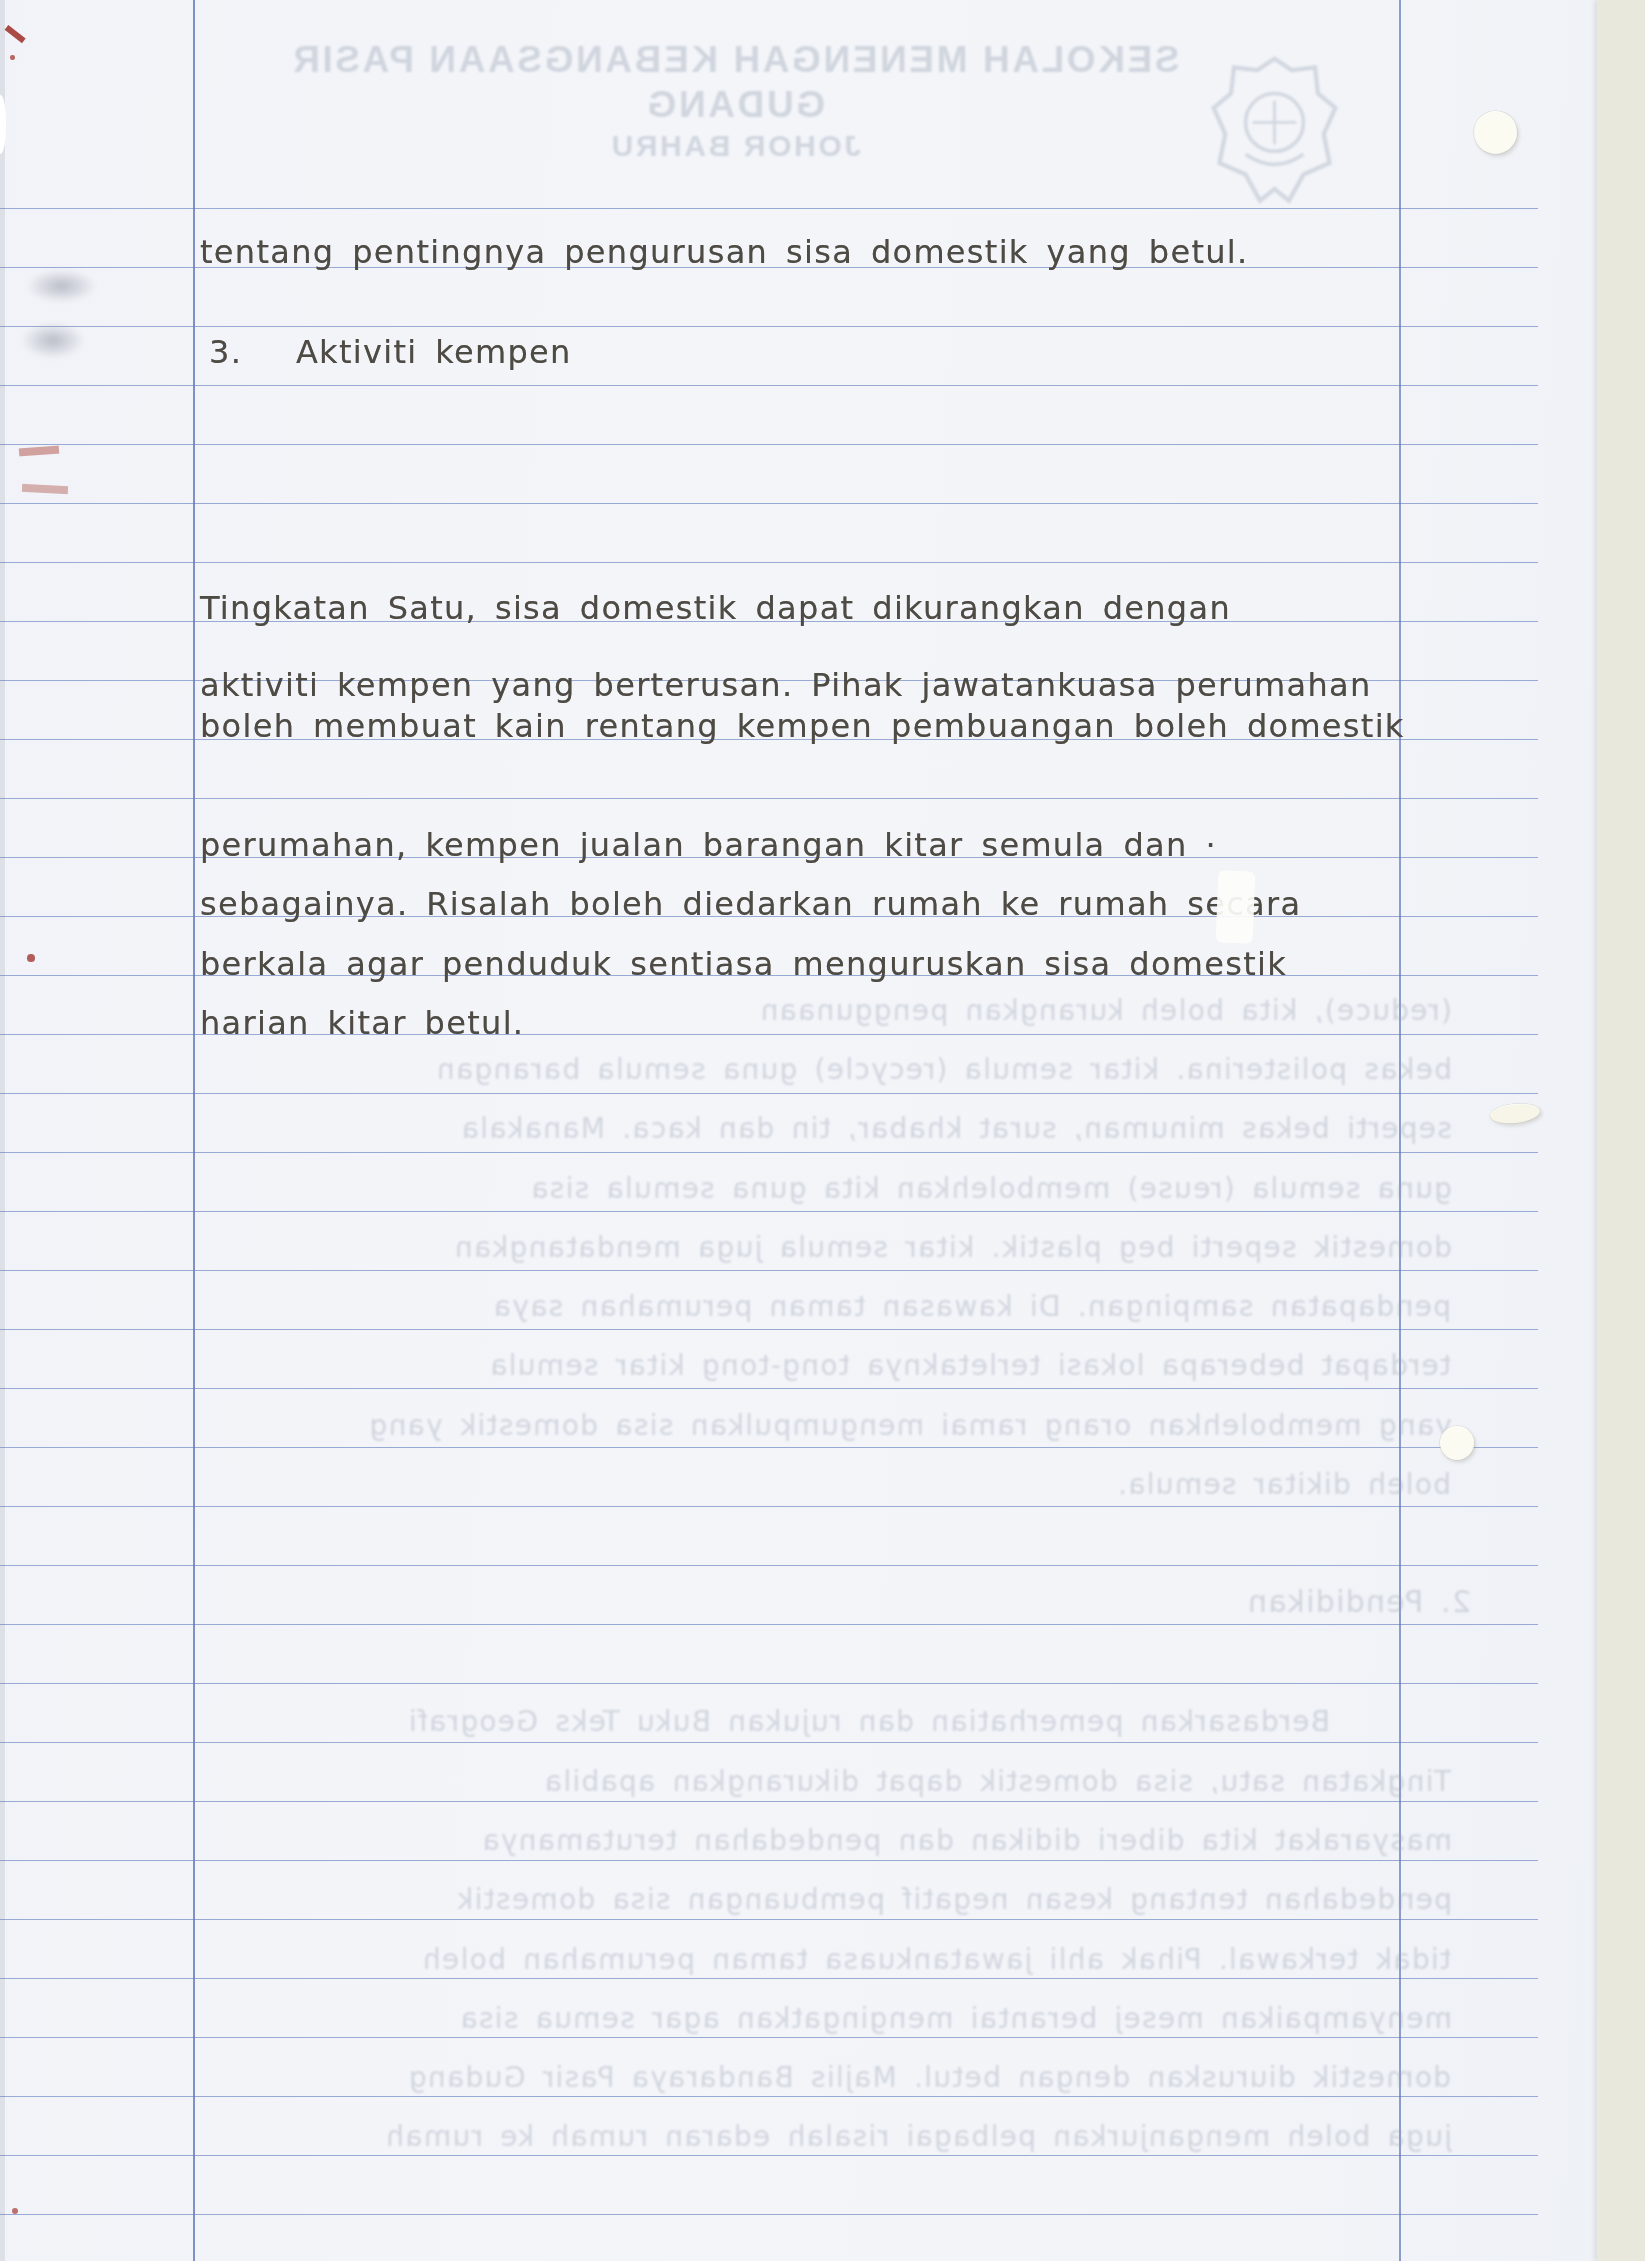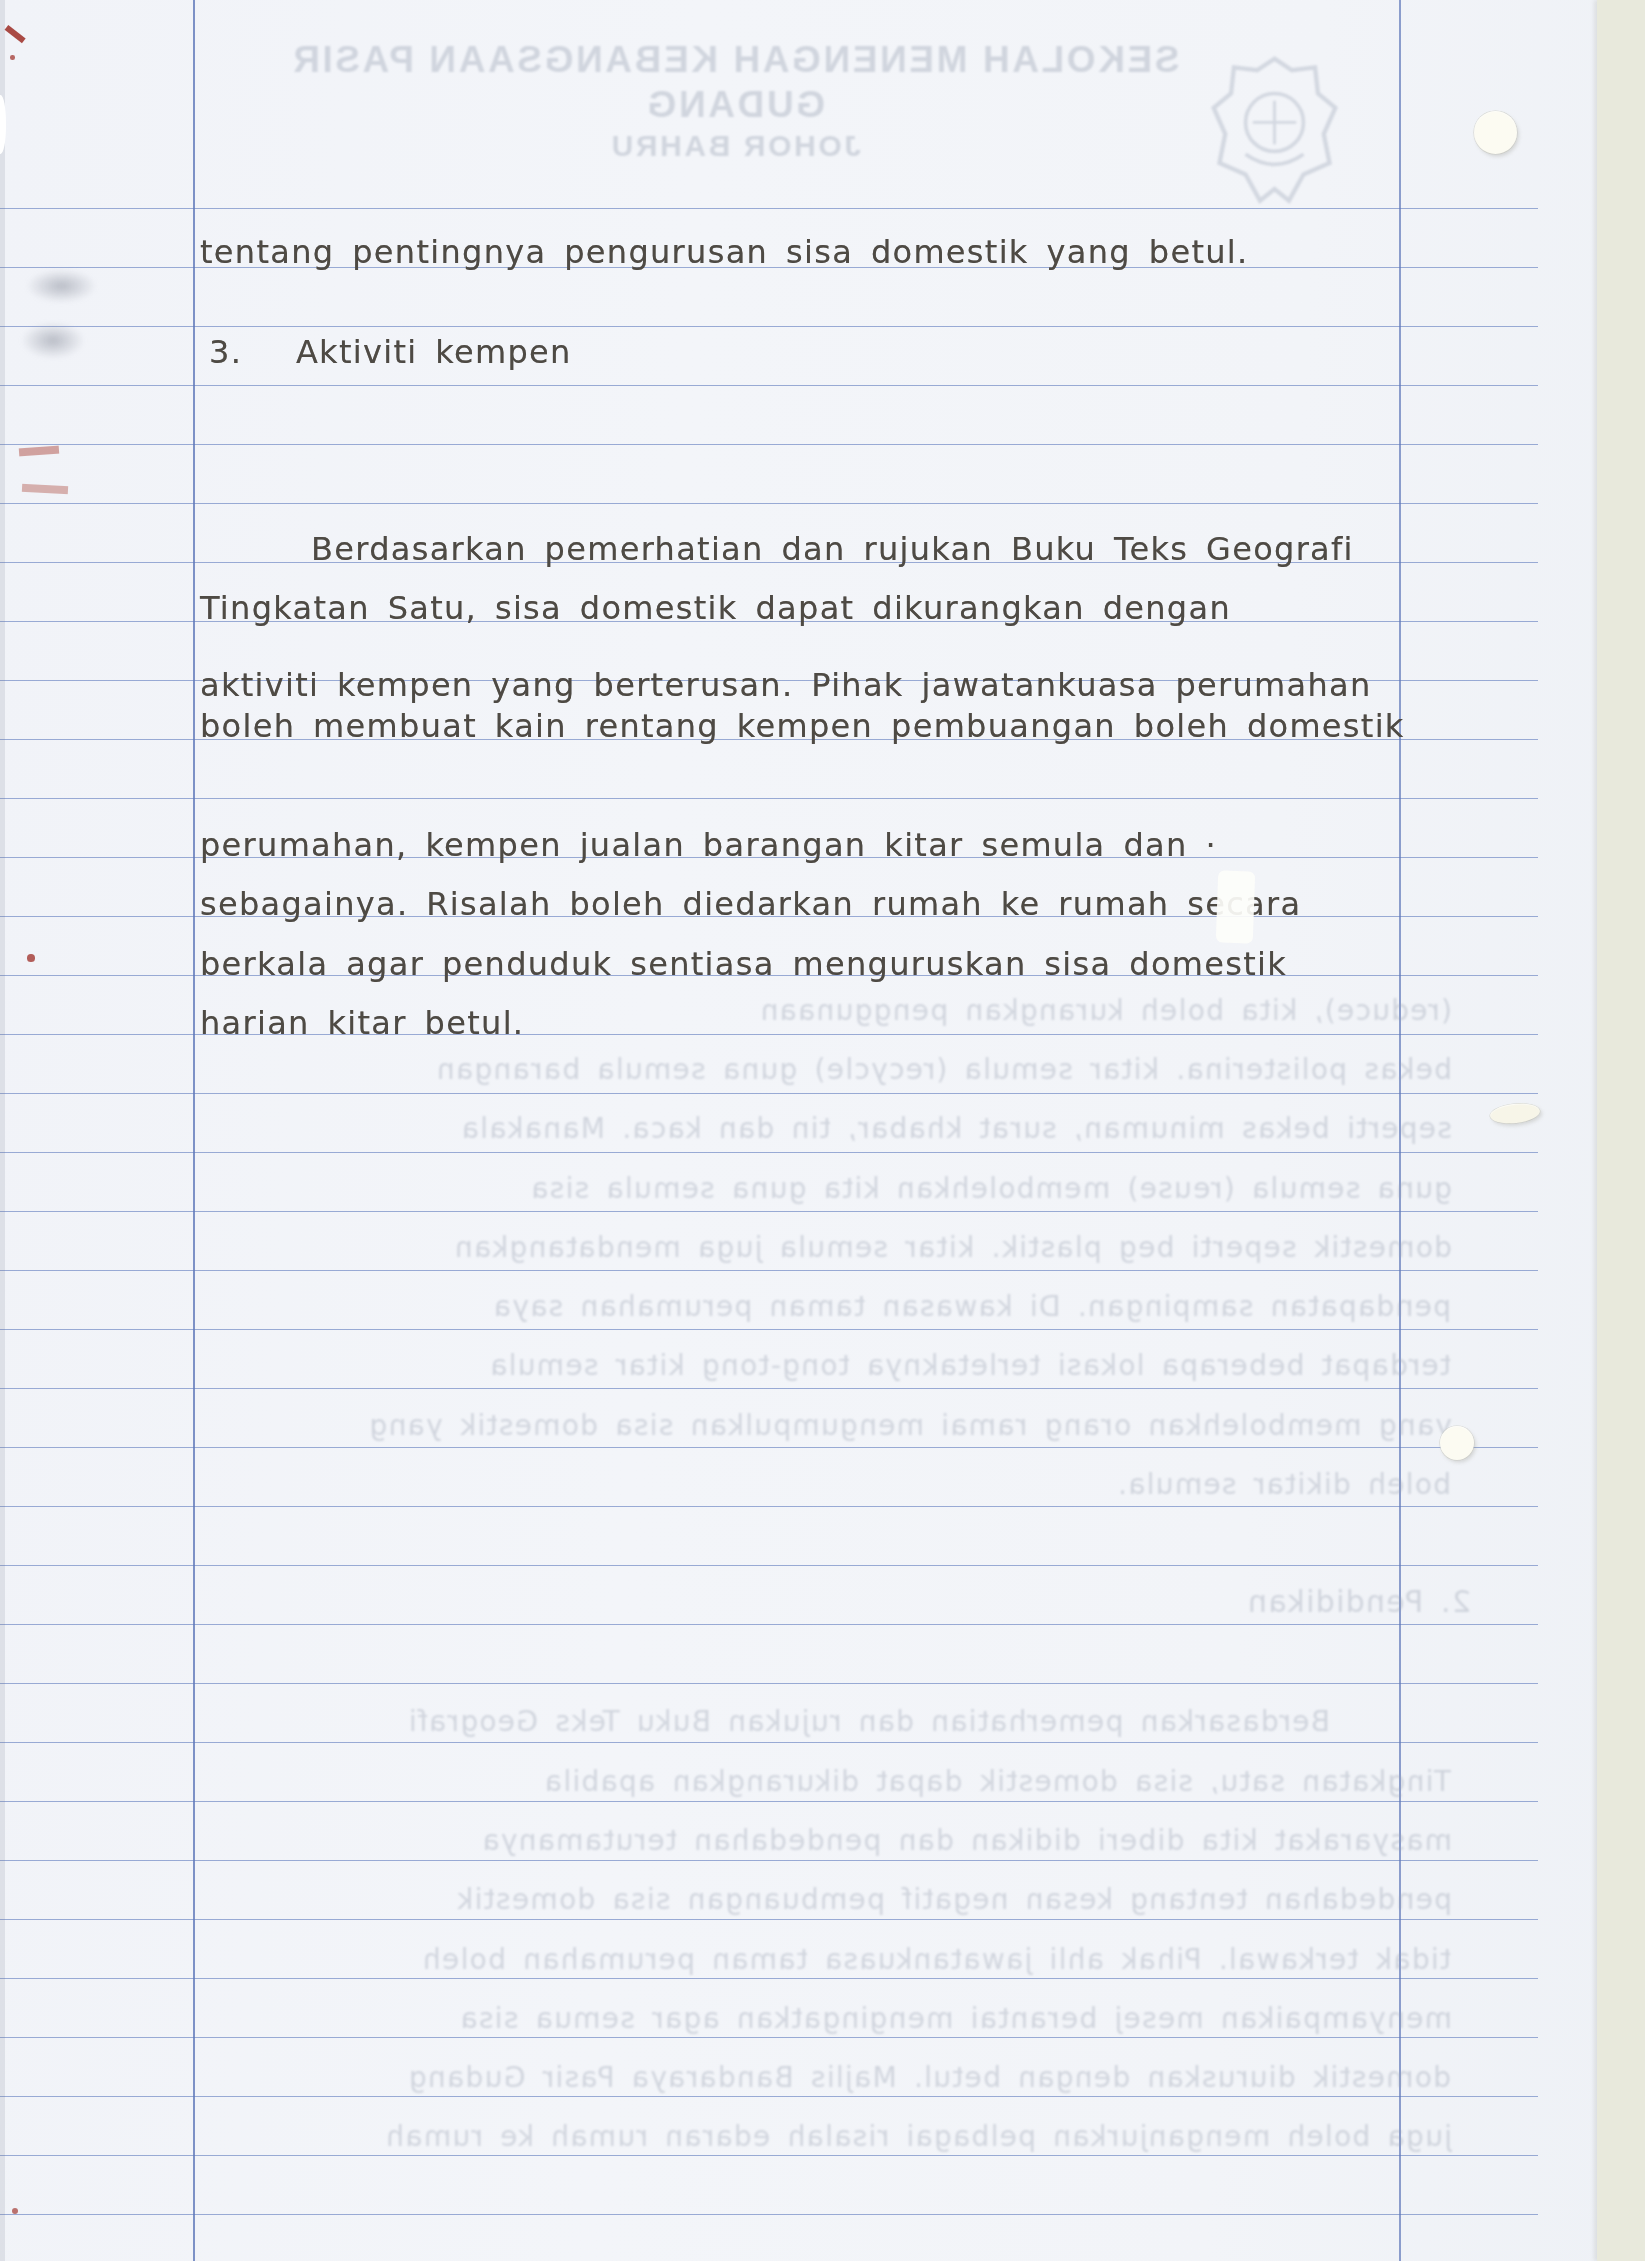--- a/index.html
+++ b/index.html
@@ -90,21 +90,20 @@
   <div class="bleed" style="left:168px;top:2119px;width:1284px;">juga boleh menganjurkan pelbagai risalah edaran rumah ke rumah</div>
 
   <div class="hw" style="left:200px;top:232px;">tentang pentingnya pengurusan sisa domestik yang betul.</div>
 
   <div class="hw" style="left:161px;top:332px;margin-left:48px;">
     <span>3.</span>
     <span style="display:inline-block;width:18px;"></span>
     <span>Aktiviti kempen</span>
   </div>
 
-  <div class="hw" style="left:311px;top:529px;">Berdasarkan pemerhatian dan rujukan Buku Teks Geografi</div>
   <div class="hw" style="left:200px;top:588px;">Tingkatan Satu, sisa domestik dapat dikurangkan dengan</div>
   <div class="hw" style="left:200px;top:665px;">aktiviti kempen yang berterusan. Pihak jawatankuasa perumahan</div>
   <div class="hw" style="left:200px;top:706px;">boleh membuat kain rentang kempen pembuangan boleh domestik</div>
   <div class="hw" style="left:200px;top:825px;">perumahan, kempen jualan barangan kitar semula dan ·</div>
   <div class="hw" style="left:200px;top:884px;">sebagainya. Risalah boleh diedarkan rumah ke rumah secara</div>
   <div class="hw" style="left:200px;top:944px;text-align:right;">berkala agar penduduk sentiasa menguruskan sisa domestik</div>
   <div class="hw" style="left:200px;top:1003px;">harian kitar betul.</div>
 
   <div class="hole" style="left:1474px;top:111px;width:43px;height:43px;"></div>
   <div class="hole" style="left:1490px;top:1104px;width:50px;height:19.3px;border-radius:50%;transform:rotate(-6deg);background:#f7f5e8;"></div>

